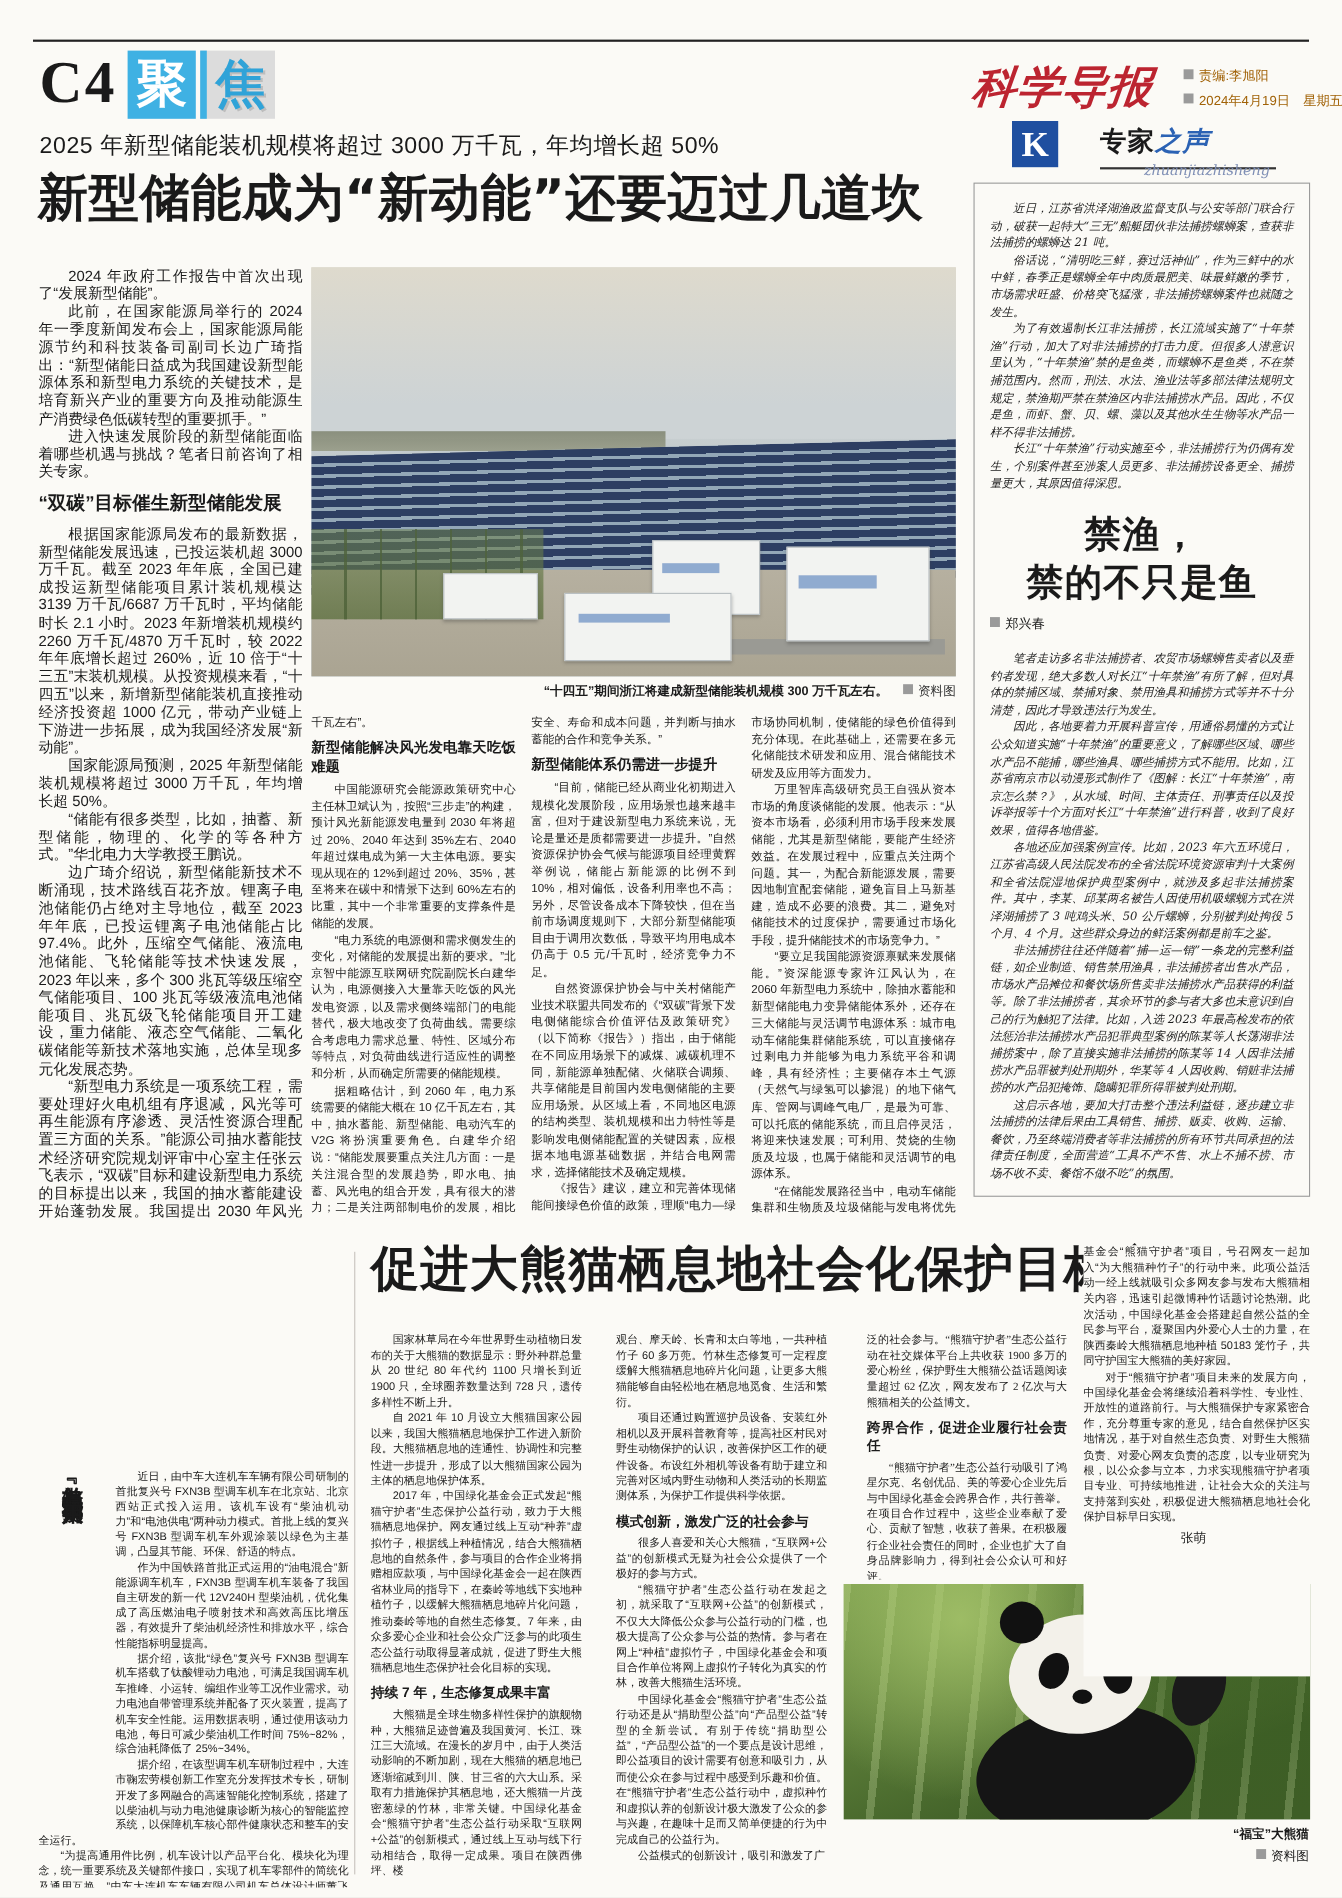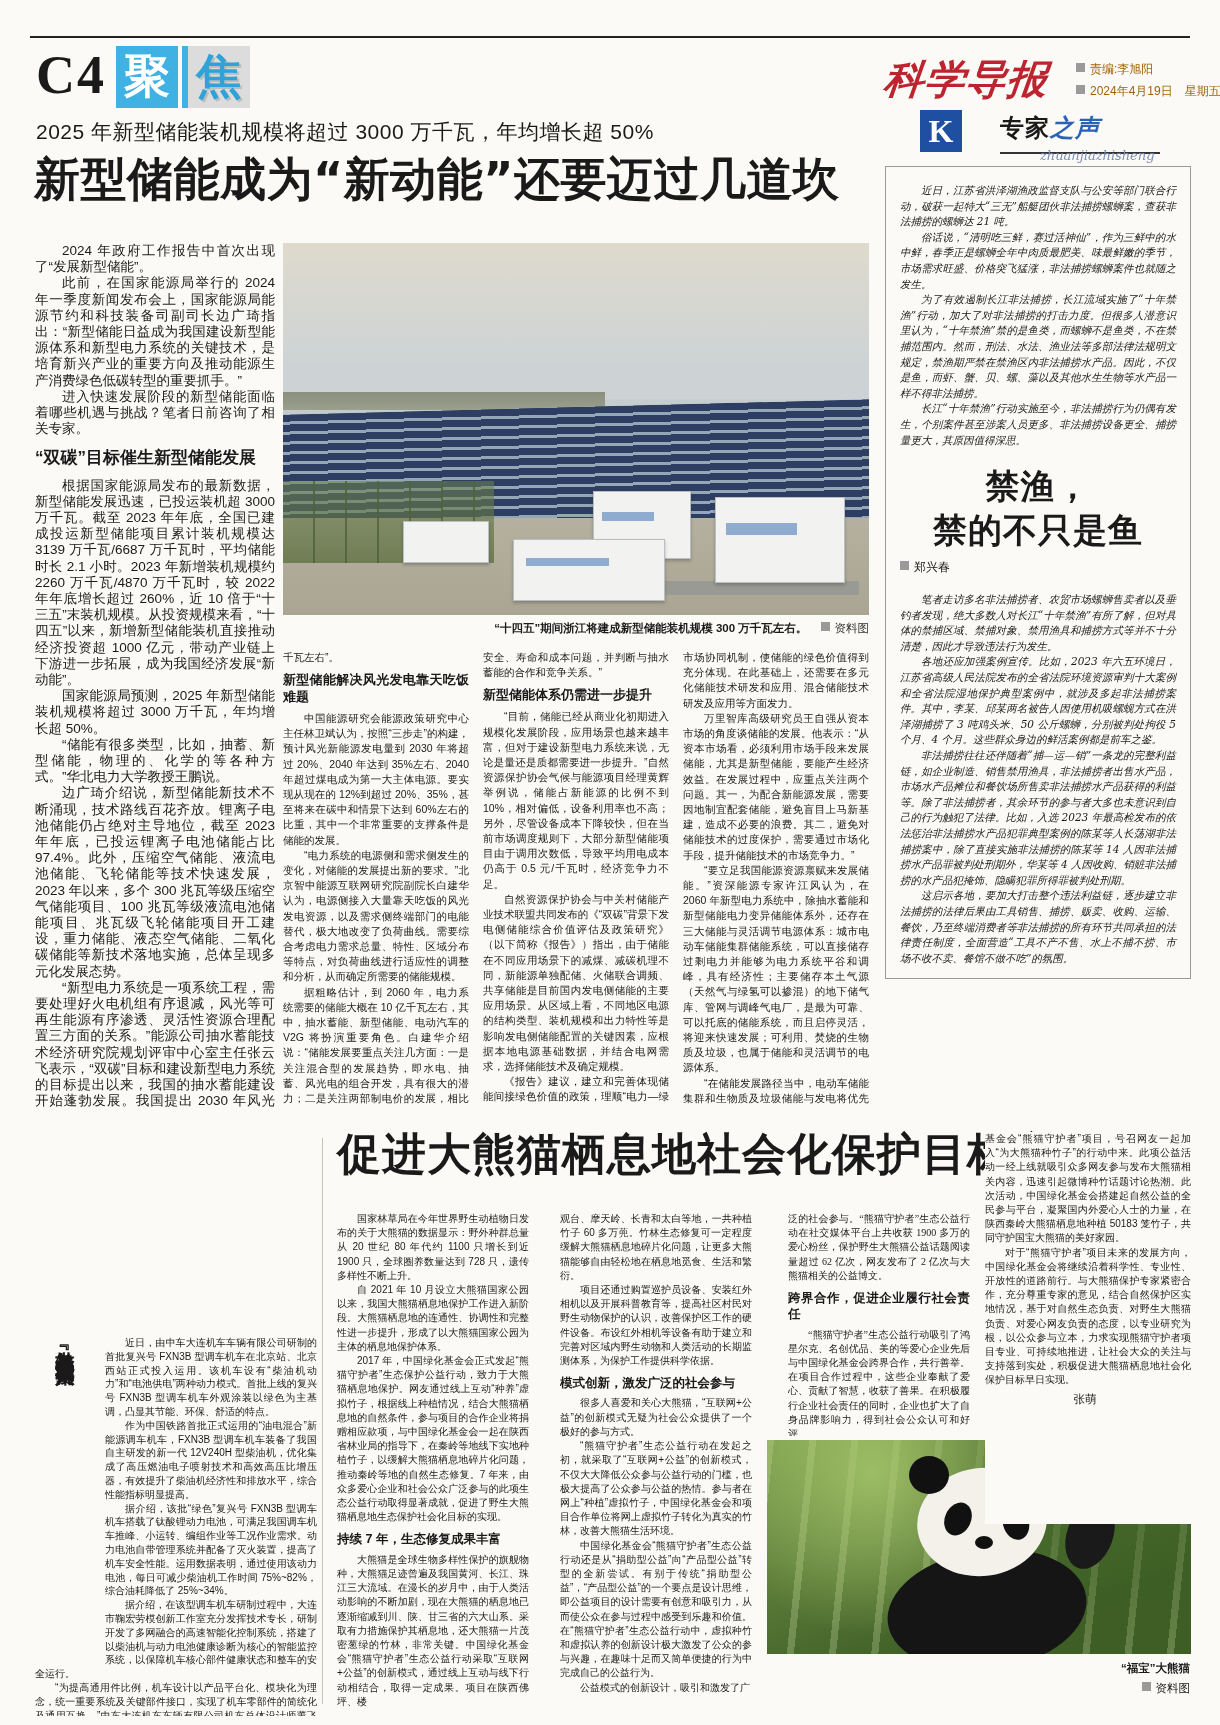--- a/index.html
+++ b/index.html
@@ -191,20 +191,21 @@
         <p class="para">为了有效遏制长江非法捕捞，长江流域实施了“十年禁渔”行动，加大了对非法捕捞的打击力度。但很多人潜意识里认为，“十年禁渔”禁的是鱼类，而螺蛳不是鱼类，不在禁捕范围内。然而，刑法、水法、渔业法等多部法律法规明文规定，禁渔期严禁在禁渔区内非法捕捞水产品。因此，不仅是鱼，而虾、蟹、贝、螺、藻以及其他水生生物等水产品一样不得非法捕捞。</p>
         <p class="para">长江“十年禁渔”行动实施至今，非法捕捞行为仍偶有发生，个别案件甚至涉案人员更多、非法捕捞设备更全、捕捞量更大，其原因值得深思。</p>
       </div>
     <div class="ex-title">
       <div>禁渔，</div>
       <div>禁的不只是鱼</div>
     </div>
     <div class="ex-author"><span class="sq"></span><span>郑兴春</span></div>
     <div>
         <p class="para">笔者走访多名非法捕捞者、农贸市场螺蛳售卖者以及垂钓者发现，绝大多数人对长江“十年禁渔”有所了解，但对具体的禁捕区域、禁捕对象、禁用渔具和捕捞方式等并不十分清楚，因此才导致违法行为发生。</p>
+        <p class="para">因此，各地要着力开展科普宣传，用通俗易懂的方式让公众知道实施“十年禁渔”的重要意义，了解哪些区域、哪些水产品不能捕，哪些渔具、哪些捕捞方式不能用。比如，江苏省南京市以动漫形式制作了《图解：长江“十年禁渔”，南京怎么禁？》，从水域、时间、主体责任、刑事责任以及投诉举报等十个方面对长江“十年禁渔”进行科普，收到了良好效果，值得各地借鉴。</p>
         <p class="para">各地还应加强案例宣传。比如，2023 年六五环境日，江苏省高级人民法院发布的全省法院环境资源审判十大案例和全省法院湿地保护典型案例中，就涉及多起非法捕捞案件。其中，李某、邱某两名被告人因使用机吸螺蚬方式在洪泽湖捕捞了 3 吨鸡头米、50 公斤螺蛳，分别被判处拘役 5 个月、4 个月。这些群众身边的鲜活案例都是前车之鉴。</p>
         <p class="para">非法捕捞往往还伴随着“捕—运—销”一条龙的完整利益链，如企业制造、销售禁用渔具，非法捕捞者出售水产品，市场水产品摊位和餐饮场所售卖非法捕捞水产品获得的利益等。除了非法捕捞者，其余环节的参与者大多也未意识到自己的行为触犯了法律。比如，入选 2023 年最高检发布的依法惩治非法捕捞水产品犯罪典型案例的陈某等人长荡湖非法捕捞案中，除了直接实施非法捕捞的陈某等 14 人因非法捕捞水产品罪被判处刑期外，华某等 4 人因收购、销赃非法捕捞的水产品犯掩饰、隐瞒犯罪所得罪被判处刑期。</p>
         <p class="para">这启示各地，要加大打击整个违法利益链，逐步建立非法捕捞的法律后果由工具销售、捕捞、贩卖、收购、运输、餐饮，乃至终端消费者等非法捕捞的所有环节共同承担的法律责任制度，全面营造“工具不产不售、水上不捕不捞、市场不收不卖、餐馆不做不吃”的氛围。</p>
       </div>
   </div>
 
   <div class="abs divider-v"></div>
   <div class="abs train-art">
     <div class="v-head">首批『绿色』复兴号调车机车投入使用</div>
     <div>

